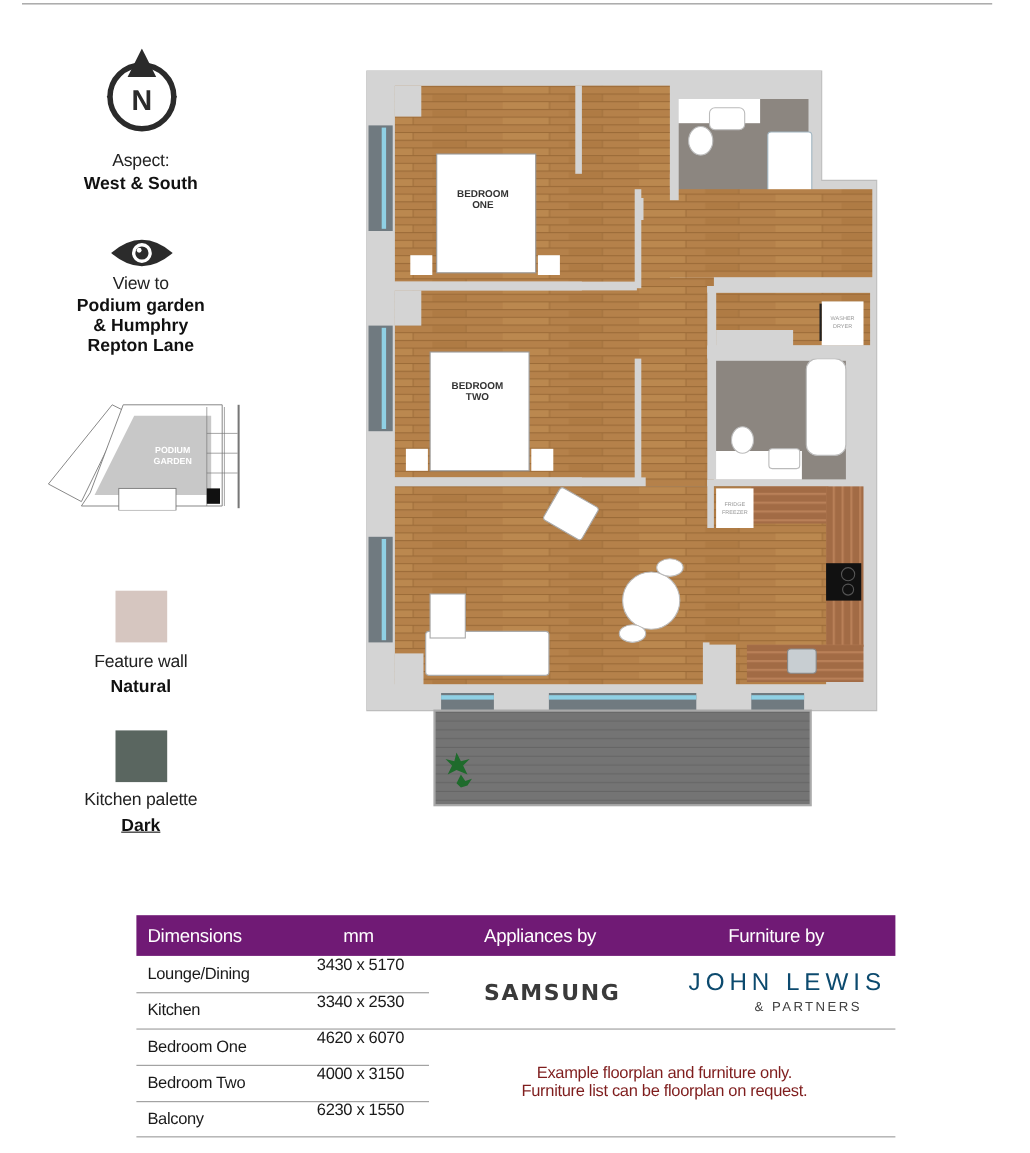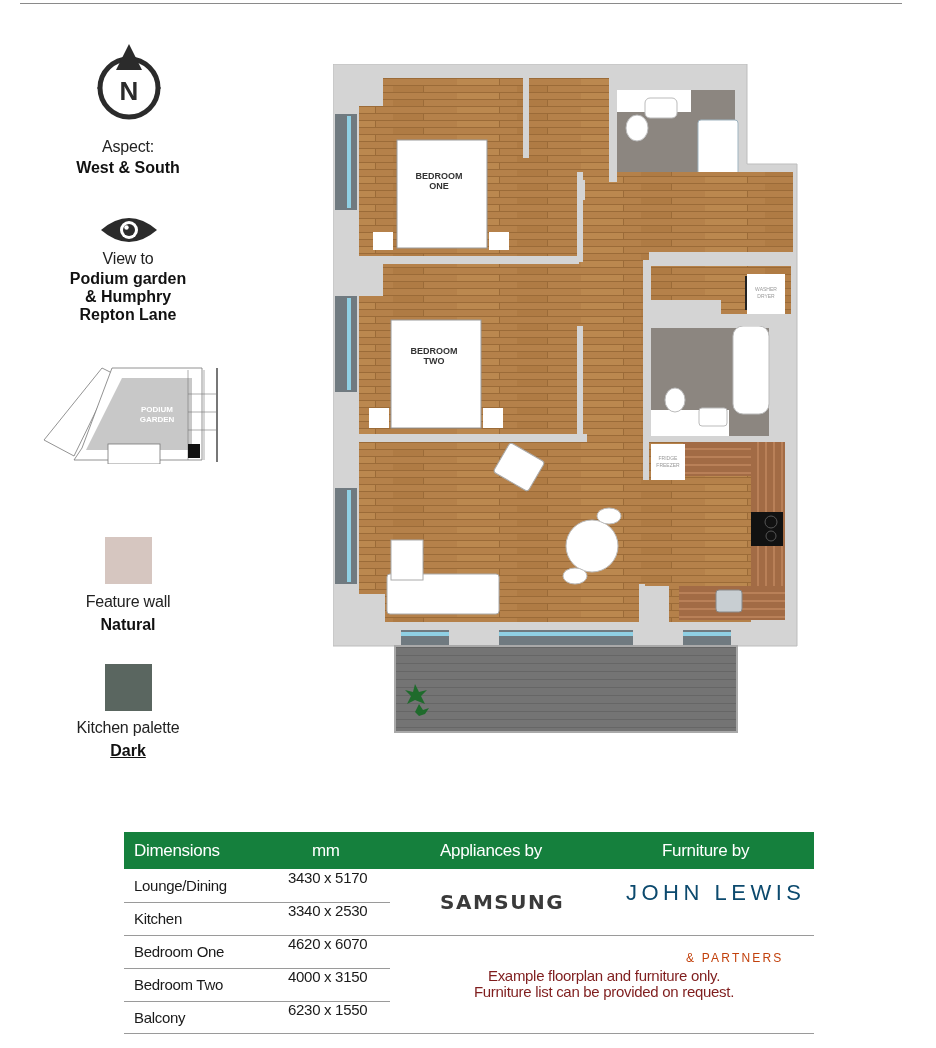--- a/index.html
+++ b/index.html
@@ -15,29 +15,29 @@
   .compass { position: absolute; left: 92px; top: 44px; width: 74px; height: 78px; }
   .eye { position: absolute; left: 99px; top: 214px; width: 60px; height: 32px; }
   .keyplan { position: absolute; left: 42px; top: 360px; width: 176px; height: 104px; }
   .swatch { position: absolute; left: 105px; width: 47px; height: 47px; }
 
   
   .plan { position: absolute; left: 333px; top: 64px; width: 466px; height: 670px; }
 
   
   .spec { position: absolute; left: 124px; top: 832px; width: 690px; }
-  .spec-head { height: 37px; background: #15803d; color: #fff; position: relative; font-size: 17px; }
+  .spec-head { height: 37px; background: #701a75; color: #fff; position: relative; font-size: 17px; }
   .spec-head span { position: absolute; top: 9px; letter-spacing: -0.3px; }
   .row { position: absolute; left: 0; width: 266px; height: 33px; font-size: 15px; letter-spacing: -0.3px; }
   .row .k { position: absolute; left: 10px; top: 8px; }
   .row .v { position: absolute; left: 164px; top: 0; }
   .hline { position: absolute; height: 1px; background: #9a9a9a; }
   .samsung { position: absolute; left: 316px; top: 58px; font-size: 20px; font-weight: bold; letter-spacing: 1.5px; color: #3a3a3a; font-family: "DejaVu Sans", sans-serif; }
   .jl1 { position: absolute; left: 502px; top: 48px; font-size: 22px; letter-spacing: 4.5px; color: #0c4a6e; font-family: "Liberation Sans", sans-serif; }
-  .jl2 { position: absolute; left: 562px; top: 76px; font-size: 12px; letter-spacing: 2.2px; color: #c2410c; margin-top: 43px; }
+  .jl2 { position: absolute; left: 562px; top: 76px; font-size: 12px; letter-spacing: 2.2px; color: #404040; }
   .note { position: absolute; left: 280px; width: 400px; text-align: center; top: 136px; font-size: 15px; line-height: 16px; letter-spacing: -0.3px; color: #7f1d1d; }
 </style>
 </head>
 <body>
 
 <div class="top-rule"></div>
 
 <svg class="compass" viewBox="0 0 74 78">
   <circle cx="37" cy="44" r="29" fill="none" stroke="#2b2b2b" stroke-width="5"></circle>
   <polygon points="37,0 24,26 50,26" fill="#2b2b2b"></polygon>
@@ -259,15 +259,15 @@
     <span class="v">6230 x 1550</span>
   </div>
   <div class="hline" style="top:201px; left:0; width:690px;"></div>
 
   <div class="samsung">SAMSUNG</div>
   <div class="jl1">JOHN LEWIS</div>
   <div class="jl2">&amp; PARTNERS</div>
 
   <div class="note">
     <div>Example floorplan and furniture only.</div>
-    <div>Furniture list can be provided on request.</div>
+    <div>Furniture list can be floorplan on request.</div>
   </div>
 </div>
 
 </body></html>

